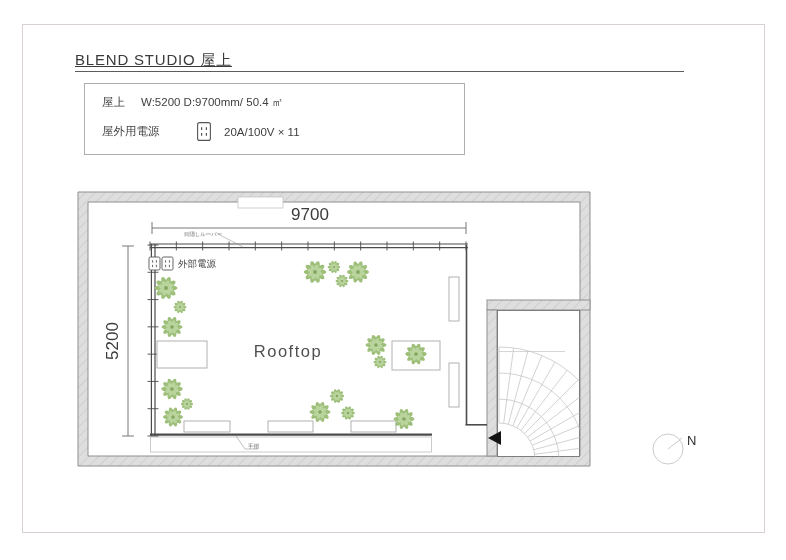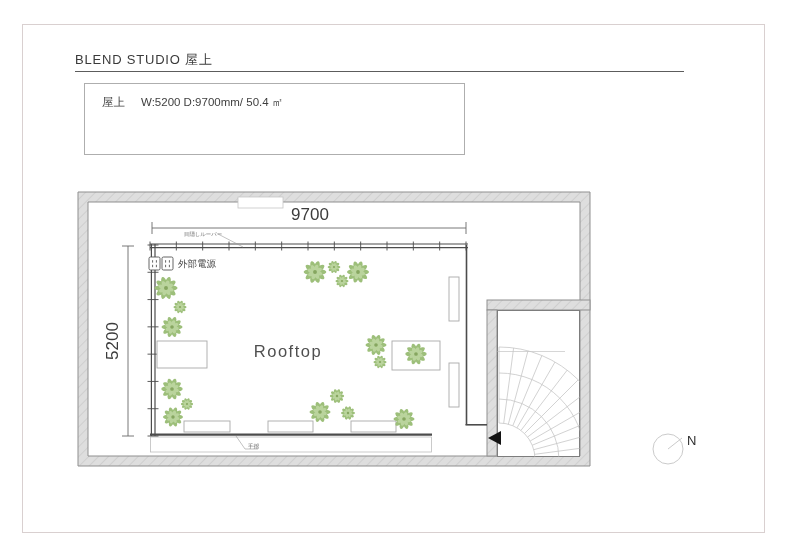--- a/index.html
+++ b/index.html
@@ -5,22 +5,22 @@
   html,body{margin:0;padding:0;}
   body{
     width:786px;height:560px;position:relative;background:#ffffff;
     font-family:"Liberation Sans", sans-serif;overflow:hidden;
   }
   .page-border{
     position:absolute;left:22px;top:24px;width:741px;height:507px;
     border:1px solid #d9d0d0;pointer-events:none;
   }
   .title{
-    position:absolute;left:75px;top:51px;font-size:13px;color:#3a3a3a;
-    letter-spacing:0.8px;white-space:nowrap;
+    position:absolute;left:75px;top:51px;font-size:15px;color:#3a3a3a;
+    letter-spacing:0.8px;white-space:nowrap;text-decoration:underline;
   }
   .title-rule{
     position:absolute;left:75px;top:71px;width:609px;height:1px;background:#5c5c5c;
   }
   .info-box{
     position:absolute;left:84px;top:83px;width:379px;height:70px;
     border:1px solid #aeaeae;font-size:11.5px;color:#3f3f3f;
   }
   .info-row1{position:absolute;left:17px;top:11px;white-space:nowrap;}
   .info-row1 .lbl{margin-right:16px;}
@@ -34,20 +34,33 @@
 <body>
 
 <div class="page-border"></div>
 
 <div class="title">BLEND STUDIO  屋上</div>
 <div class="title-rule"></div>
 
 <div class="info-box">
   <div class="info-row1">
     <span class="lbl">屋上</span><span>W:5200 D:9700mm/ 50.4 ㎡</span>
+  </div>
+  <div class="info-row2">
+    <span class="lbl">屋外用電源</span>
+    <svg class="outlet-svg" width="14" height="19" viewBox="0 0 14 19">
+      <rect x="0.6" y="0.6" width="12.8" height="17.8" rx="2" fill="none" stroke="#555" stroke-width="1.1"></rect>
+      <g stroke="#555" stroke-width="1.2">
+        <line x1="4.6" y1="5.2" x2="4.6" y2="8"></line>
+          <line x1="9.4" y1="5.2" x2="9.4" y2="8"></line>
+        <line x1="4.6" y1="11" x2="4.6" y2="13.8"></line>
+          <line x1="9.4" y1="11" x2="9.4" y2="13.8"></line>
+      </g>
+    </svg>
+    <span class="val">20A/100V × 11</span>
   </div>
 </div>
 
 <svg width="786" height="560" viewBox="0 0 786 560" style="position:absolute;left:0;top:0;">
   <defs>
     <pattern id="hatch" width="7" height="7" patternUnits="userSpaceOnUse" patternTransform="rotate(45)">
       <rect width="7" height="7" fill="var(--wall-fill, #dedede)"></rect>
       <line x1="0" y1="0" x2="0" y2="7" stroke="var(--wall-hatch, #c9c9c9)" stroke-width="1.4"></line>
     </pattern>
     <clipPath id="stairclip">

